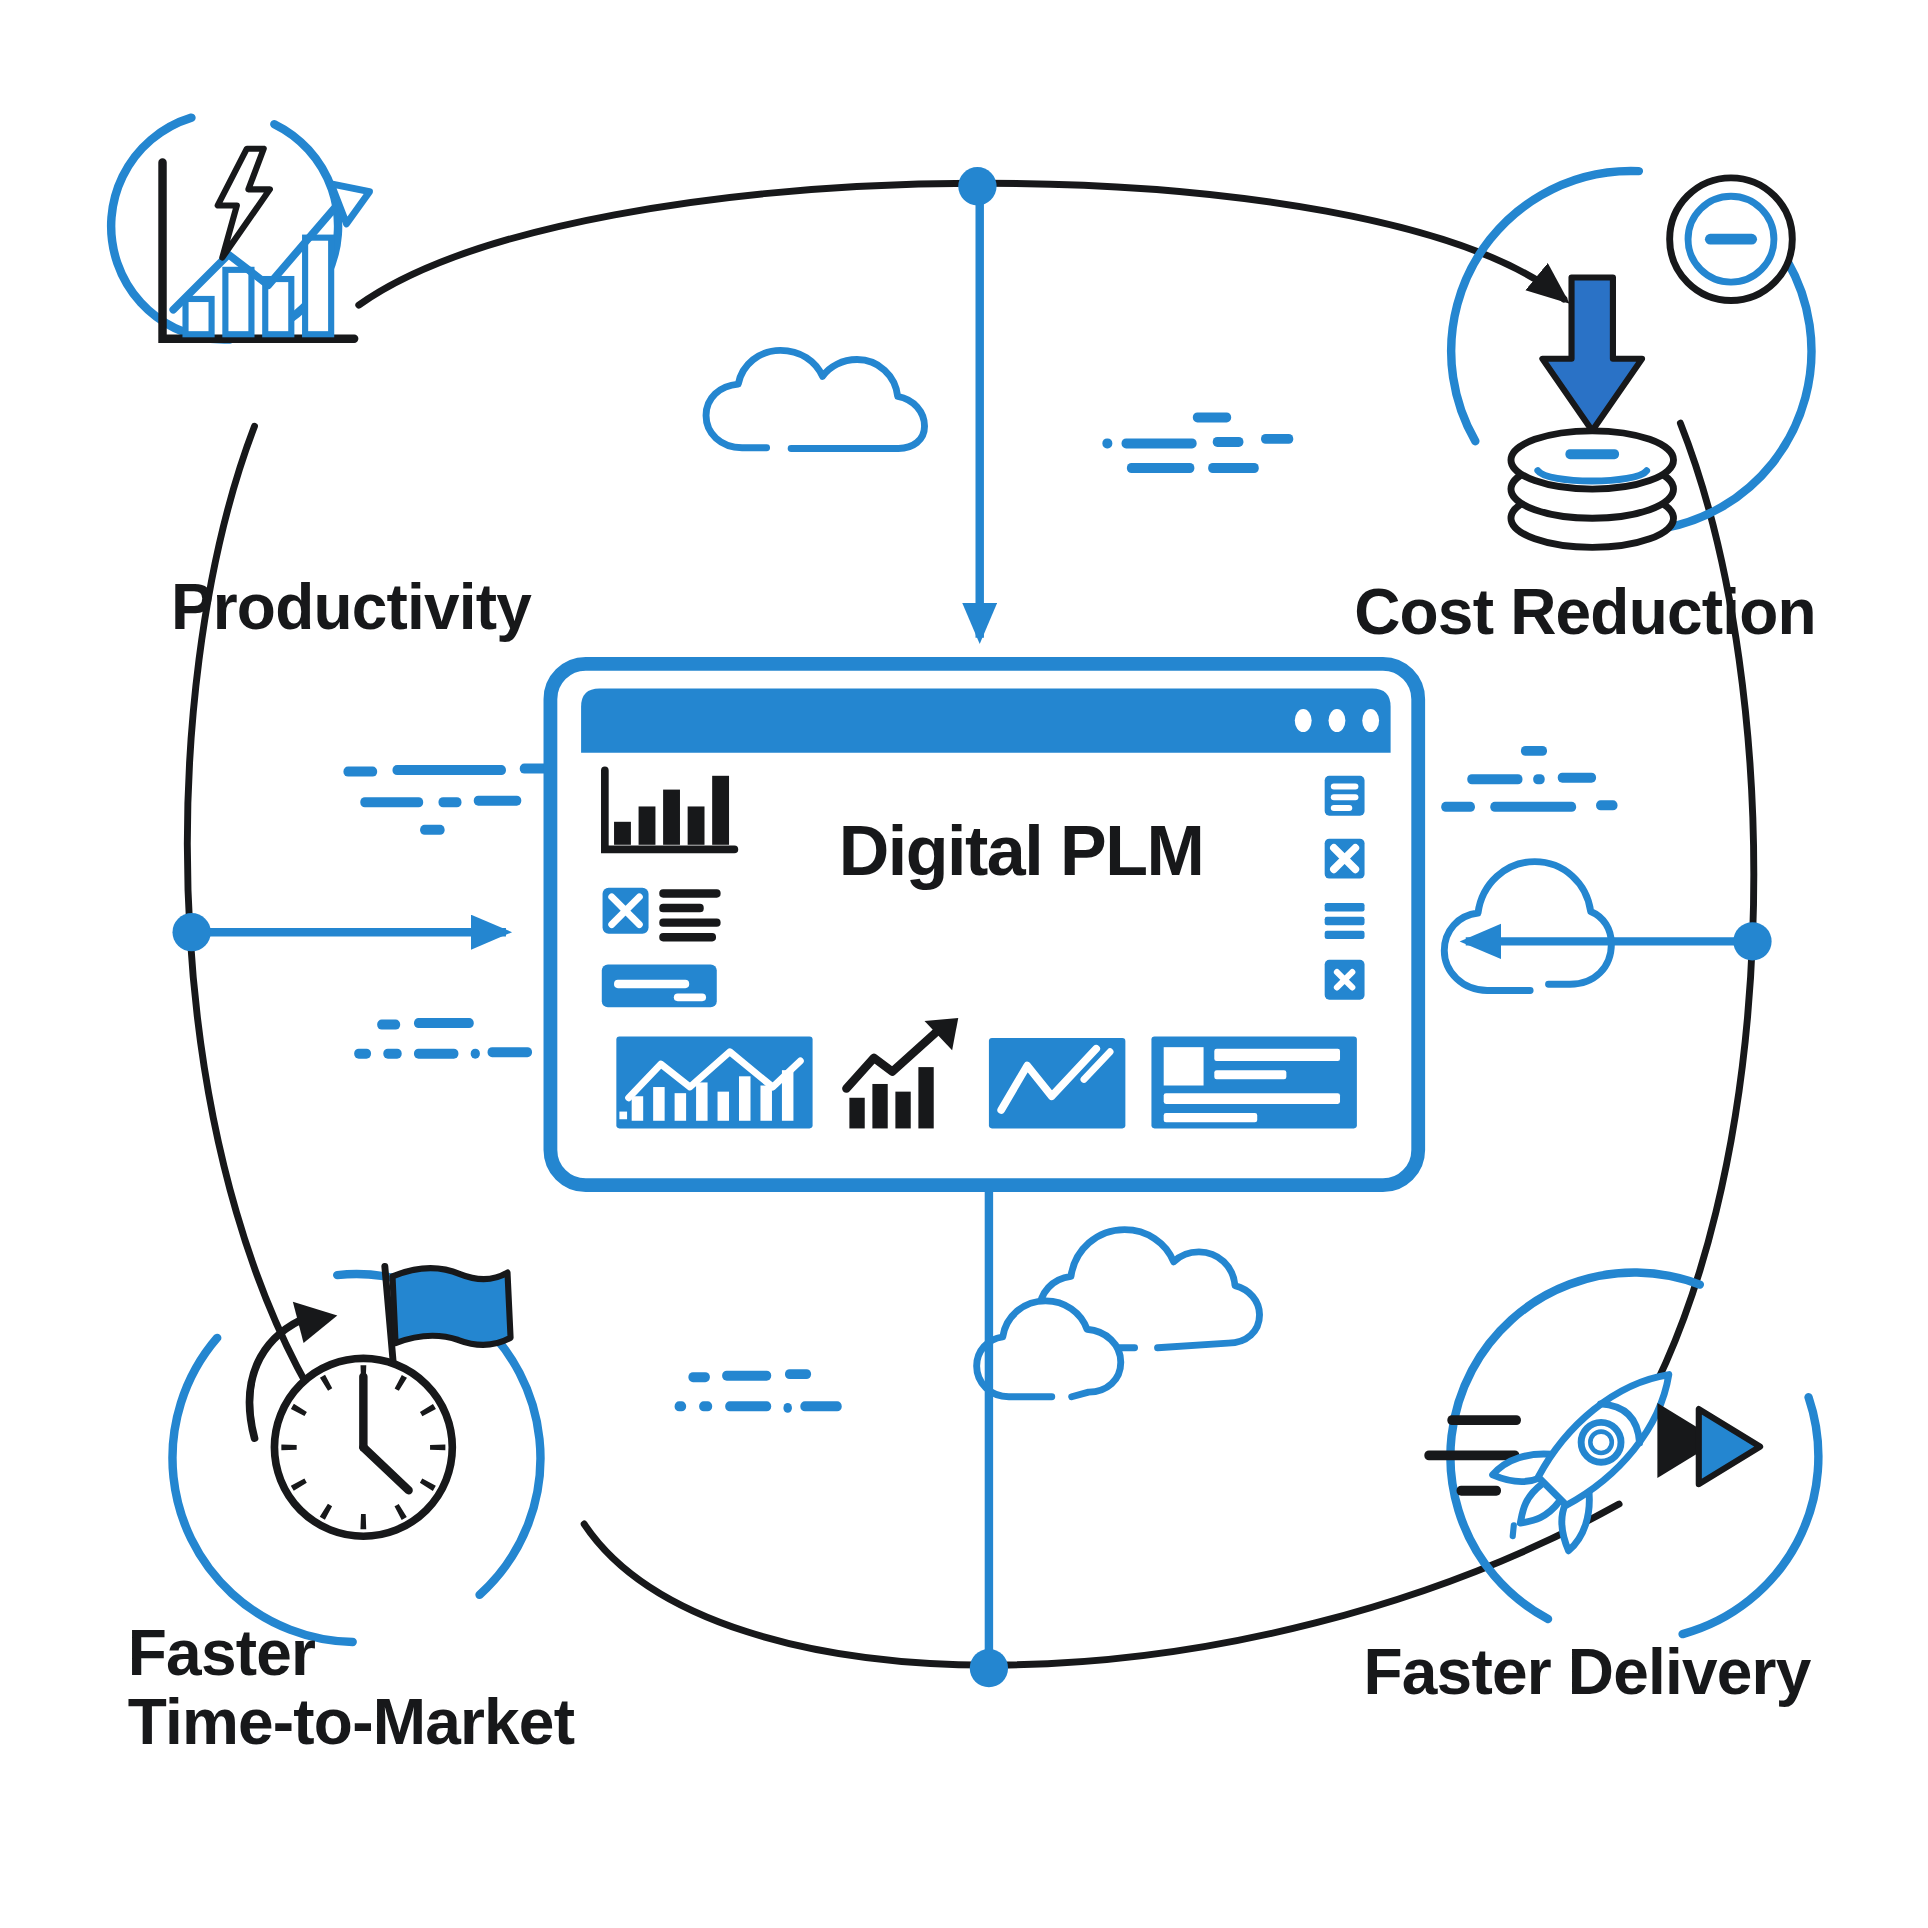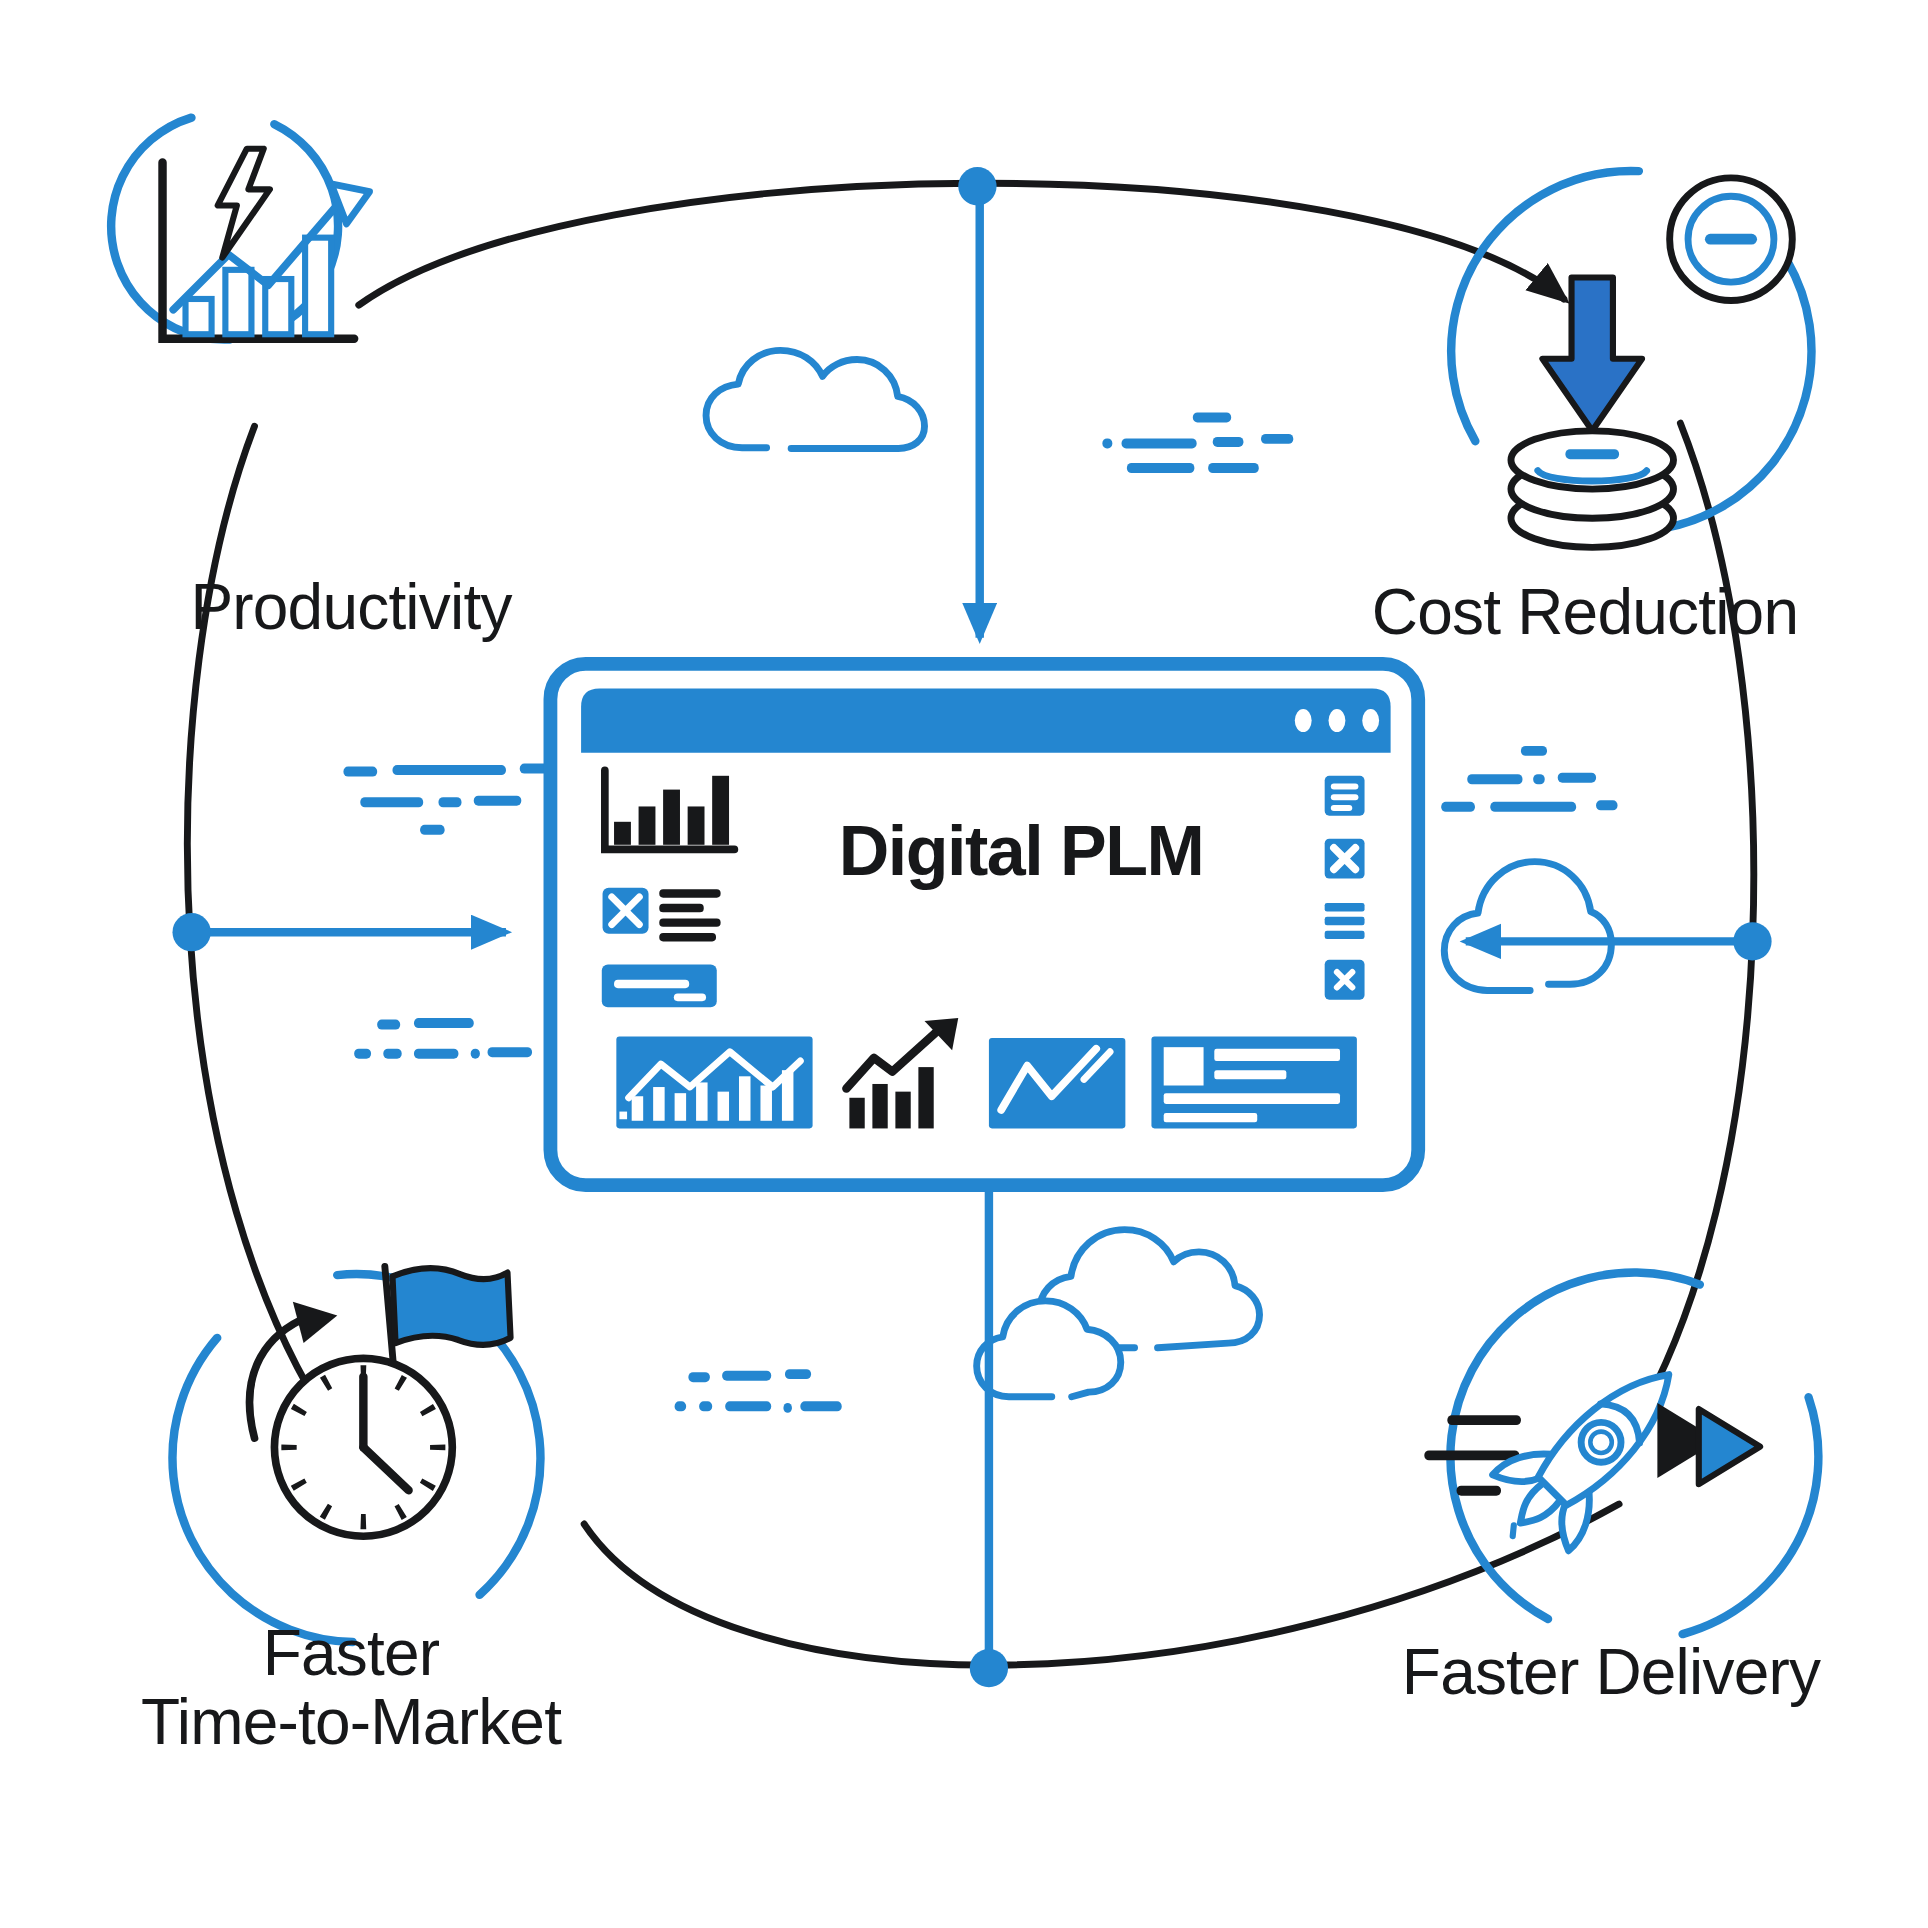--- a/index.html
+++ b/index.html
@@ -9,22 +9,22 @@
     --background:#ffffff;
   }
   html,body{margin:0;padding:0;background:var(--background);}
   #canvas{
     position:relative;width:1928px;height:1928px;background:var(--background);
     font-family:"Liberation Sans", sans-serif;overflow:hidden;
   }
   #lineart{position:absolute;left:0;top:0;}
   .label{
     position:absolute;transform:translateX(-50%);
-    color:var(--ink-black);font-weight:400;letter-spacing:-0.8px;
-    white-space:nowrap;line-height:1.08;text-align:center;
+    color:var(--ink-black);font-weight:700;letter-spacing:-0.8px;
+    white-space:nowrap;line-height:1.08;text-align:left;
   }
   .label-lg{font-size:64px;}
   .win-title{
     position:absolute;transform:translateX(-50%);
     color:var(--ink-black);font-weight:700;font-size:70px;letter-spacing:-1.5px;
     white-space:nowrap;text-align:center;
   }
 </style>
 </head>
 <body>
@@ -288,18 +288,18 @@
 
 <div class="label label-lg" style="left:351px;top:573px;">Productivity</div>
 
 <div class="label label-lg" style="left:1585px;top:570px;margin-top:8px;">Cost Reduction</div>
 
 <div class="label label-lg" style="left:351px;top:1619px;">
   <div>Faster</div>
   <div>Time-to-Market</div>
 </div>
 
-<div class="label label-lg" style="left:1587px;top:1638px;margin-left:24px;">Faster Delivery</div>
+<div class="label label-lg" style="left:1587px;top:1638px;">Faster Delivery</div>
 
 <div class="win-title" style="left:1021px;top:811px;">Digital PLM</div>
 
 </div>
 
 
 </body></html>

